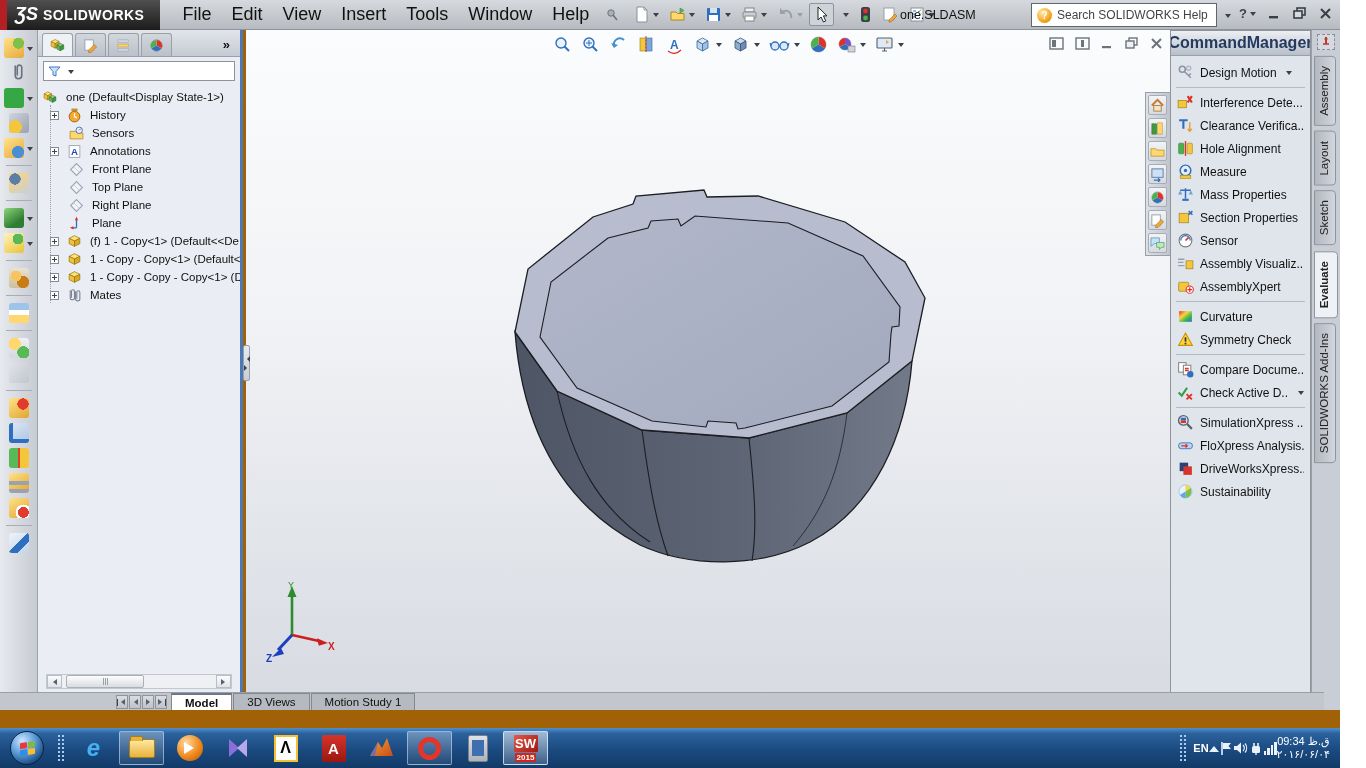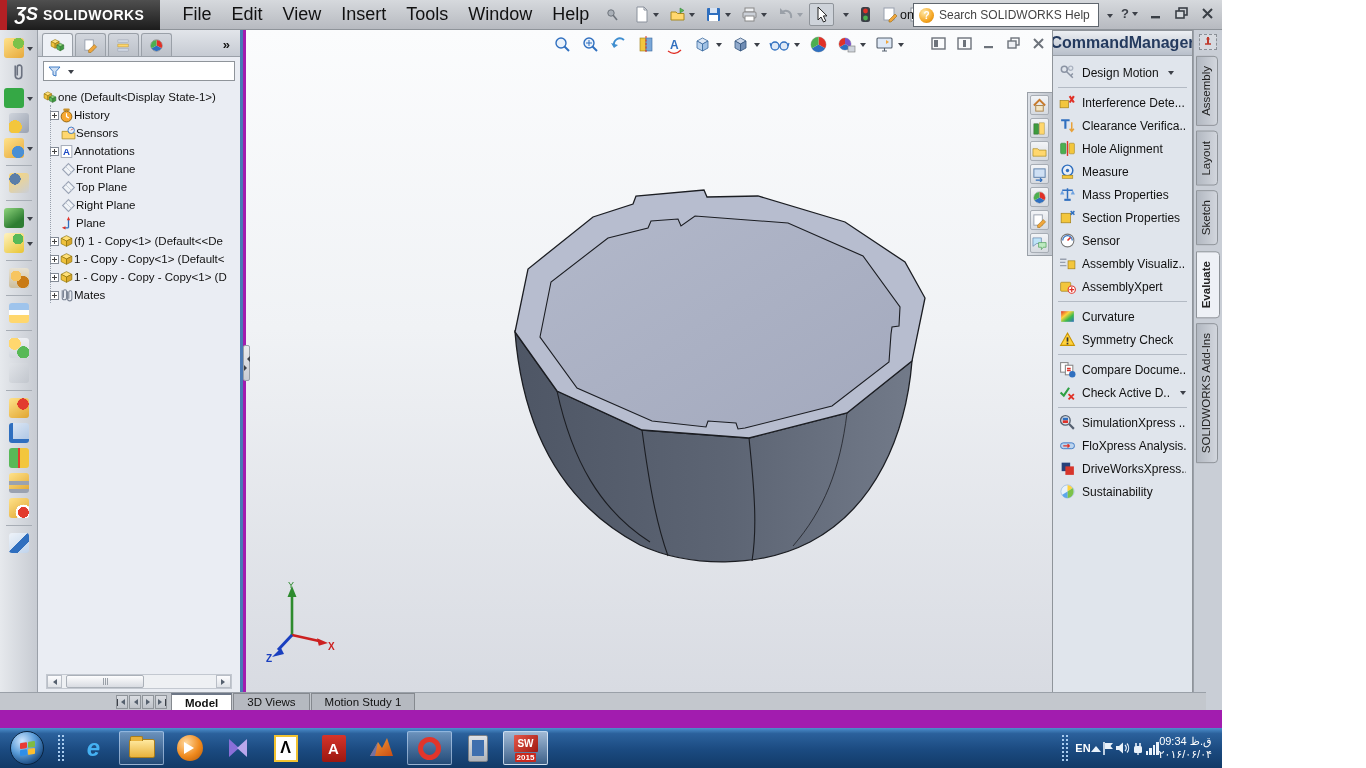--- a/index.html
+++ b/index.html
@@ -1,17 +1,17 @@
 <!DOCTYPE html>
 <html><head>
 <meta charset="utf-8">
 <style>
 *{margin:0;padding:0;box-sizing:border-box}
 body{font-family:"Liberation Sans",sans-serif}
-#app{position:relative;width:1222px;height:768px;background:#a21caf;overflow:hidden;font-size:12px;color:#111}
+#app{position:relative;width:1340px;height:768px;background:#a16207;overflow:hidden;font-size:12px;color:#111}
 svg{display:block}
 
 .titlebar{position:absolute;left:0;top:0;right:0;height:30px;background:linear-gradient(#d6d9dd,#b7bac0);border-bottom:1px solid #8f949a;display:flex;align-items:center}
 .redstrip{width:7px;height:30px;background:#b32024;flex:none}
 .logo{height:30px;padding:0 16px 0 8px;background:linear-gradient(#4f4f4f,#1c1c1c);color:#fff;display:flex;align-items:center;gap:5px;flex:none}
 .logo .mark{font-weight:bold;font-style:italic;font-size:18px}
 .logo .brand{font-weight:bold;font-size:14px;letter-spacing:.5px}
 .menus{display:flex;margin-left:12px}
 .menu{padding:5px 10px;font-size:18px}
 .pinbtn{margin:0 4px;padding:2px}
@@ -51,21 +51,21 @@
 .i18{background:linear-gradient(135deg,transparent 0 45%,#2f6fbf 46% 70%,transparent 71%),linear-gradient(145deg,#eef3f9,#c0d4ec)}
 
 .fm{position:absolute;left:38px;top:30px;width:205px;bottom:76px;background:#eaedf3;border-right:3px solid #4a79b5;overflow:hidden}
 .fm-tabs{height:27px;background:linear-gradient(#e2e5ea,#c6cbd3);border-bottom:1px solid #9aa0a8;display:flex;align-items:flex-end;padding:3px 4px 0;gap:2px}
 .ftab{width:31px;height:23px;border:1px solid #9aa0a8;border-bottom:none;background:linear-gradient(#d2d6dd,#bcc1c9);display:flex;align-items:center;justify-content:center;border-radius:3px 3px 0 0}
 .ftab.act{background:#eef1f6}
 .chev{margin-left:auto;font-size:13px;font-weight:bold;padding:0 6px 4px 0}
 .filter{margin:4px 5px;height:20px;border:1px solid #8f949a;background:#fff;display:flex;align-items:center;padding:0 4px;gap:4px}
 .tree{position:relative;padding:3px 0 0 5px;font-size:11.5px;white-space:nowrap}
 .guide{position:absolute;left:12px;top:20px;height:198px;border-left:1px dotted #98a0ac}
-.trow{display:flex;align-items:center;height:18px;gap:0}
+.trow{display:flex;align-items:center;height:18px;gap:8px}
 .indent{margin-left:7px}
 .exp{width:9px;height:9px;flex:none;border:1px solid #848b96;background:#fff linear-gradient(#444,#444),#fff linear-gradient(#444,#444);background-image:linear-gradient(#444,#444),linear-gradient(#444,#444);background-size:5px 1px,1px 5px;background-position:center center;background-repeat:no-repeat;background-color:#fff}
 .spc{width:11px;flex:none}
 .tico{width:15px;height:15px;flex:none}
 .hsb{position:absolute;bottom:3px;left:8px;right:8px;height:15px;background:#eef0f3;border:1px solid #c3c8d0;display:flex;align-items:center}
 .hsb .btn{width:15px;height:13px;background:linear-gradient(#fdfdfe,#dfe2e7);border:1px solid #b9bec6;display:flex;align-items:center;justify-content:center}
 .hsb .track{flex:1;position:relative;height:13px}
 .thumb{position:absolute;left:4px;width:78px;top:0;height:13px;background:linear-gradient(#fdfdfe,#d9dce2);border:1px solid #aab0b8;border-radius:2px;display:flex;align-items:center;justify-content:center;gap:1px}
 .thumb i{width:1px;height:7px;background:#9aa0a8}
 .tri{width:0;height:0;border:3px solid transparent}
@@ -126,21 +126,21 @@
 .folder{position:relative;width:26px;height:19px;background:linear-gradient(#ffe9a0,#e8b23c);border:1px solid #a87d1d;border-radius:2px}
 .folder::before{content:"";position:absolute;left:0;top:-4px;width:11px;height:4px;background:#e8b23c;border:1px solid #a87d1d;border-bottom:none;border-radius:2px 2px 0 0}
 .wmp{width:26px;height:26px;border-radius:50%;background:radial-gradient(circle at 35% 30%,#ffd9a0,#f08a1d 55%,#b05608);display:flex;align-items:center;justify-content:center}
 .wmp i{width:0;height:0;border:6px solid transparent;border-left:10px solid #fff;margin-left:5px}
 .lam{width:24px;height:27px;background:#fff;border:2px solid #f2c230;color:#000;font-weight:bold;font-size:16px;display:flex;align-items:center;justify-content:center}
 .adb{width:24px;height:27px;background:linear-gradient(#d5342a,#9c1710);border-radius:2px;color:#fff;font-weight:bold;font-size:15px;display:flex;align-items:center;justify-content:center}
 .opr{width:23px;height:23px;border:5px solid #e2352b;border-radius:50%}
 .dev{width:20px;height:27px;background:linear-gradient(#dfe2e6,#aeb3ba);border:1px solid #7d8288;border-radius:2px;display:flex;align-items:center;justify-content:center}
 .dev i{width:12px;height:16px;background:#3f6fae;display:block}
 .sw{display:flex;flex-direction:column;align-items:center;gap:1px}
-.swcube{width:24px;height:17px;background:linear-gradient(135deg,#e5584a,#a01810);color:#fff;font-size:10px;font-weight:bold;display:flex;align-items:center;justify-content:center;border-radius:1px}
+.swcube{width:24px;height:17px;background:linear-gradient(135deg,#e5584a,#a01810);color:#fff;font-size:13px;font-weight:bold;display:flex;align-items:center;justify-content:center;border-radius:1px}
 .swyear{font-size:8px;font-weight:bold;color:#fff;background:#c8281e;line-height:9px;padding:0 2px;border-radius:1px}
 .tray{margin-left:auto;display:flex;align-items:center;padding-right:10px}
 .lang{font-size:11px;font-weight:bold;color:#fff}
 .hidup{width:0;height:0;border:5px solid transparent;border-bottom:6px solid #e8f1fa;margin-top:-4px}
 .sig{display:flex;align-items:flex-end;gap:1px}
 .sig i{width:2.5px;background:#eaf2fb;display:block}
 .clock{font-size:11px;text-align:center;line-height:13px;color:#fff}
 </style>
 </head>
 <body>

